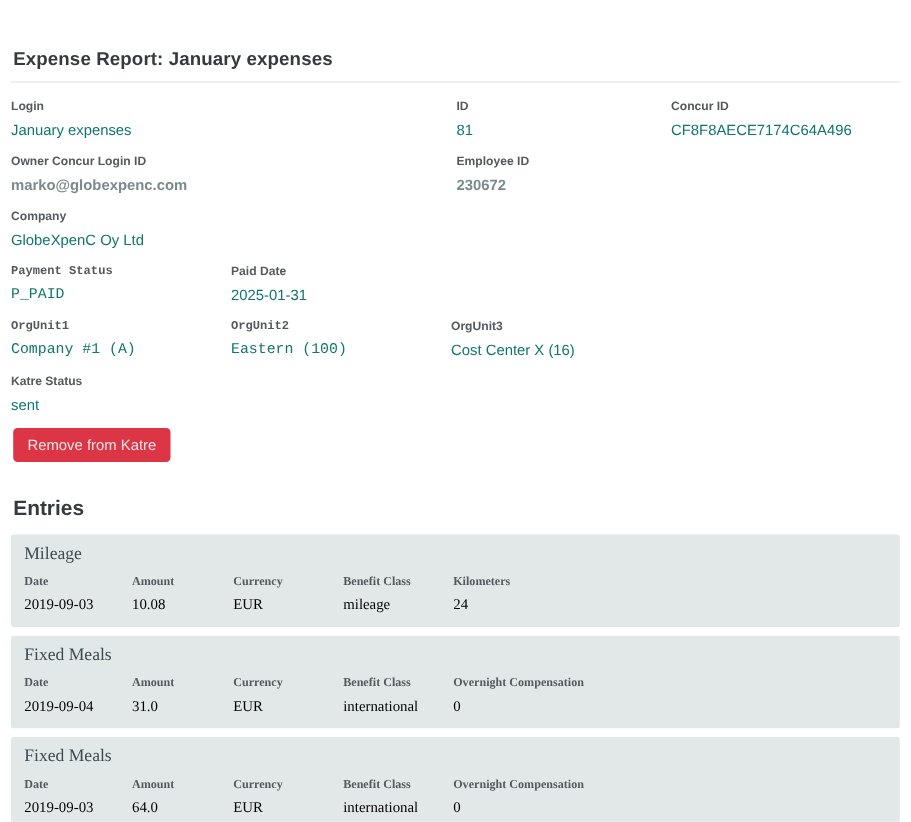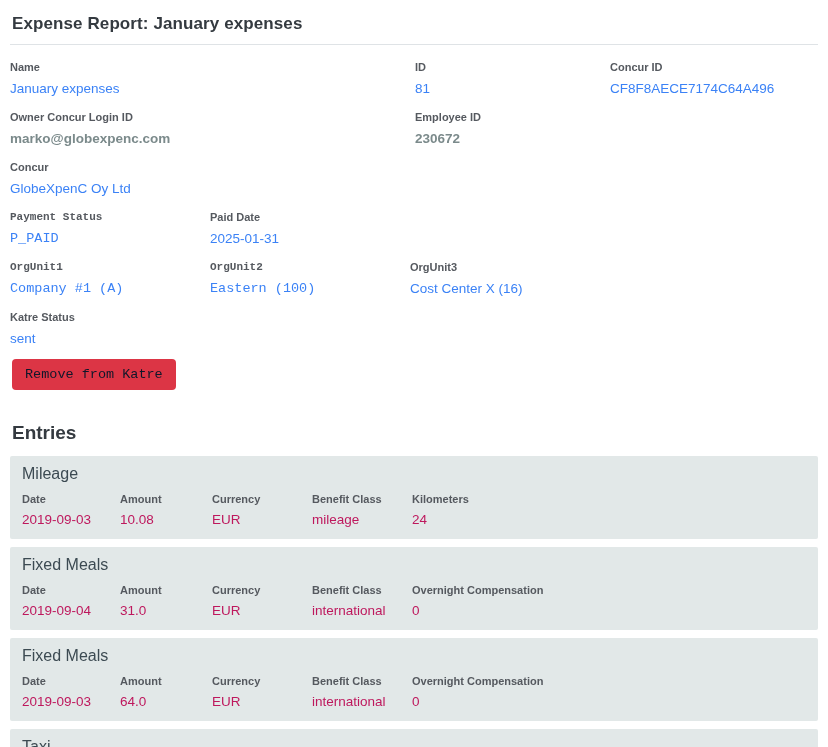--- a/index.html
+++ b/index.html
@@ -12,20 +12,21 @@
     color: #343a40;
   }
   .page { padding: 8px 10px 0 10px; }
 
   h1.page-title {
     font-size: 17px;
     font-weight: 700;
     color: #343a40;
     padding: 6px 0 10px 2px;
     letter-spacing: 0.1px;
+    margin-top: 30px;
   }
   hr.title-divider {
     border: none;
     border-top: 1px solid #dfe3e6;
     margin: 0 0 16px 0;
   }
 
   .field-row { display: flex; margin-bottom: 15px; }
   .field { display: block; }
   .w405 { width: 405px; }
@@ -34,53 +35,54 @@
   .wauto { flex: 1; }
 
   .field .label {
     font-size: 11px;
     font-weight: 700;
     color: #55595f;
     margin-bottom: 8px;
   }
   .field .value {
     font-size: 13.5px;
-    color: #3b82f6;
+    color: #0f766e;
   }
   .value.muted-link {
     color: var(--link-muted, #7b8a8b);
     cursor: pointer;
     font-weight: bold;
   }
 
   button.btn-danger {
     display: inline-block;
     margin: 4px 0 0 2px;
     background: var(--danger, #dc3545);
-    color: #0f172a;
+    color: #e5e5e5;
     border: none;
     border-radius: 4px;
-    font-family: Liberation Mono, monospace;
+    font-family: Liberation Sans, sans-serif;
     font-size: 13.5px;
     padding: 8px 13px;
     cursor: pointer;
   }
 
   h2.entries-heading {
     font-size: 19px;
     font-weight: 700;
     color: #343a40;
     margin: 32px 0 12px 2px;
   }
 
   .entry-card {
     background: var(--card-bg, #e2e8e8);
     border-radius: 2px;
     padding: 9px 15px 12px 12px;
     margin-bottom: 8px;
+    font-family: Liberation Serif, serif;
   }
   .entry-title {
     font-size: 16px;
     color: #3c4a52;
     margin-bottom: 10px;
   }
   .entry-fields { display: flex; align-items: flex-end; }
   .entry-field { width: 100px; }
   .entry-field:nth-child(1) { width: 98px; }
   .entry-field:nth-child(2) { width: 92px; }
@@ -89,37 +91,37 @@
   .entry-field:nth-child(5) { width: auto; }
   .entry-field .label {
     font-size: 11px;
     font-weight: 700;
     color: #55595f;
     margin-bottom: 7px;
     white-space: nowrap;
   }
   .entry-field .value {
     font-size: 13.5px;
-    color: #be185d;
+    color: #000000;
     white-space: nowrap;
   }
 </style>
 </head>
 <body>
 
 <div class="page">
 
   <h1 class="page-title">Expense Report: January expenses</h1>
   <hr class="title-divider">
 
   <div class="field-grid">
 
     <div class="field-row">
       <div class="field w405">
-        <div class="label">Name</div>
+        <div class="label">Login</div>
         <div class="value">January expenses</div>
       </div>
       <div class="field w195">
         <div class="label">ID</div>
         <div class="value">81</div>
       </div>
       <div class="field wauto">
         <div class="label">Concur ID</div>
         <div class="value">CF8F8AECE7174C64A496</div>
       </div>
@@ -131,21 +133,21 @@
         <div class="value muted-link">marko@globexpenc.com</div>
       </div>
       <div class="field wauto">
         <div class="label">Employee ID</div>
         <div class="value muted-link">230672</div>
       </div>
     </div>
 
     <div class="field-row">
       <div class="field wauto">
-        <div class="label">Concur</div>
+        <div class="label">Company</div>
         <div class="value">GlobeXpenC Oy Ltd</div>
       </div>
     </div>
 
     <div class="field-row">
       <div class="field w200">
         <div class="label">Payment Status</div>
         <div class="value">P_PAID</div>
       </div>
       <div class="field wauto">

